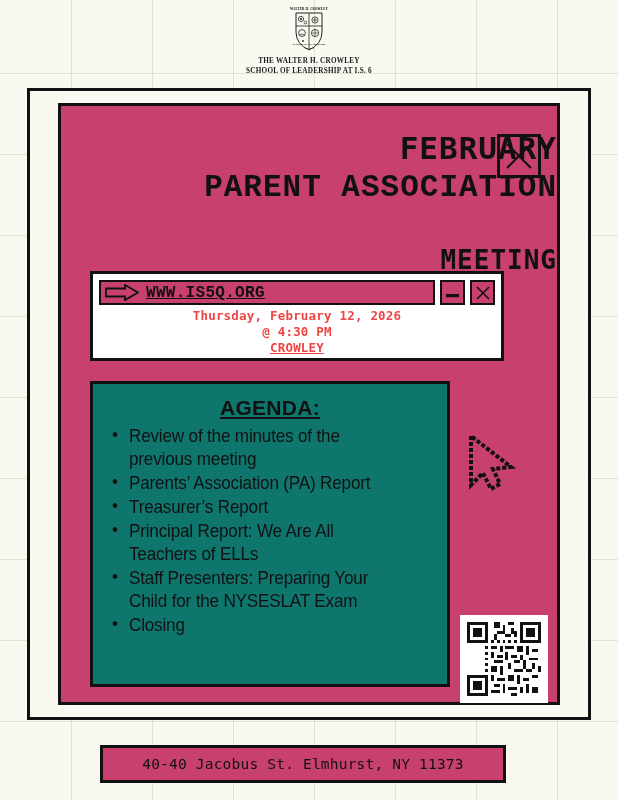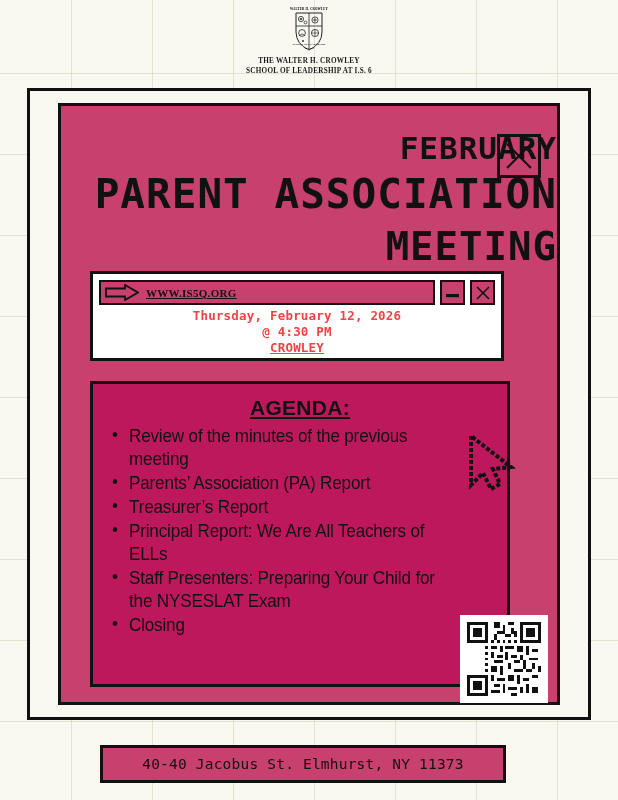--- a/index.html
+++ b/index.html
@@ -88,22 +88,22 @@
     left: 0; right: 0;
     top: 22px;
     text-align: right;
     font-family: "DejaVu Sans Mono", monospace;
     font-weight: bold;
     color: #111;
     letter-spacing: 1px;
     line-height: 1.30;
   }
   .title-l1 { font-size: 31px; }
-  .title-l2 { font-size: 41px; }
-  .title-l3 { font-size: 39px; }
+  .title-l2 { font-size: 31px; font-family: Liberation Mono, monospace; }
+  .title-l3 { font-size: 26px; margin-top: 35px; }
 
   
   #title-close {
     position: absolute;
     right: 16px;
     top: 28px;
     width: 44px;
     height: 44px;
     border: 3px solid #111;
     box-sizing: border-box;
@@ -135,23 +135,23 @@
     background: #c8416e;
     border: 2px solid #111;
     box-sizing: border-box;
     display: flex;
     align-items: center;
     padding-left: 4px;
     gap: 7px;
     overflow: hidden;
   }
   #url-text {
-    font-family: Liberation Serif, serif;
-    font-weight: bold;
-    font-size: 11px;
+    font-family: Liberation Mono, monospace;
+    font-weight: bold;
+    font-size: 16px;
     color: #111;
     text-decoration: underline;
     letter-spacing: 0.3px;
     white-space: nowrap;
   }
   .win-btn {
     width: 25px;
     background: #c8416e;
     border: 2px solid #111;
     box-sizing: border-box;
@@ -171,23 +171,23 @@
     color: #ef4444;
     letter-spacing: 0.2px;
   }
   #meeting-mode { text-decoration: underline; }
 
   
   #agenda-window {
     position: absolute;
     left: 29px;
     top: 275px;
-    width: 420px;
+    width: 360px;
     height: 306px;
-    background: #be185d;
+    background: #0f766e;
     border: 3px solid #111;
     box-sizing: border-box;
     padding: 12px 10px 0 10px;
   }
   #agenda-title {
     text-align: center;
     font-family: "Liberation Sans", sans-serif;
     font-weight: bold;
     font-size: 21px;
     color: #111;

